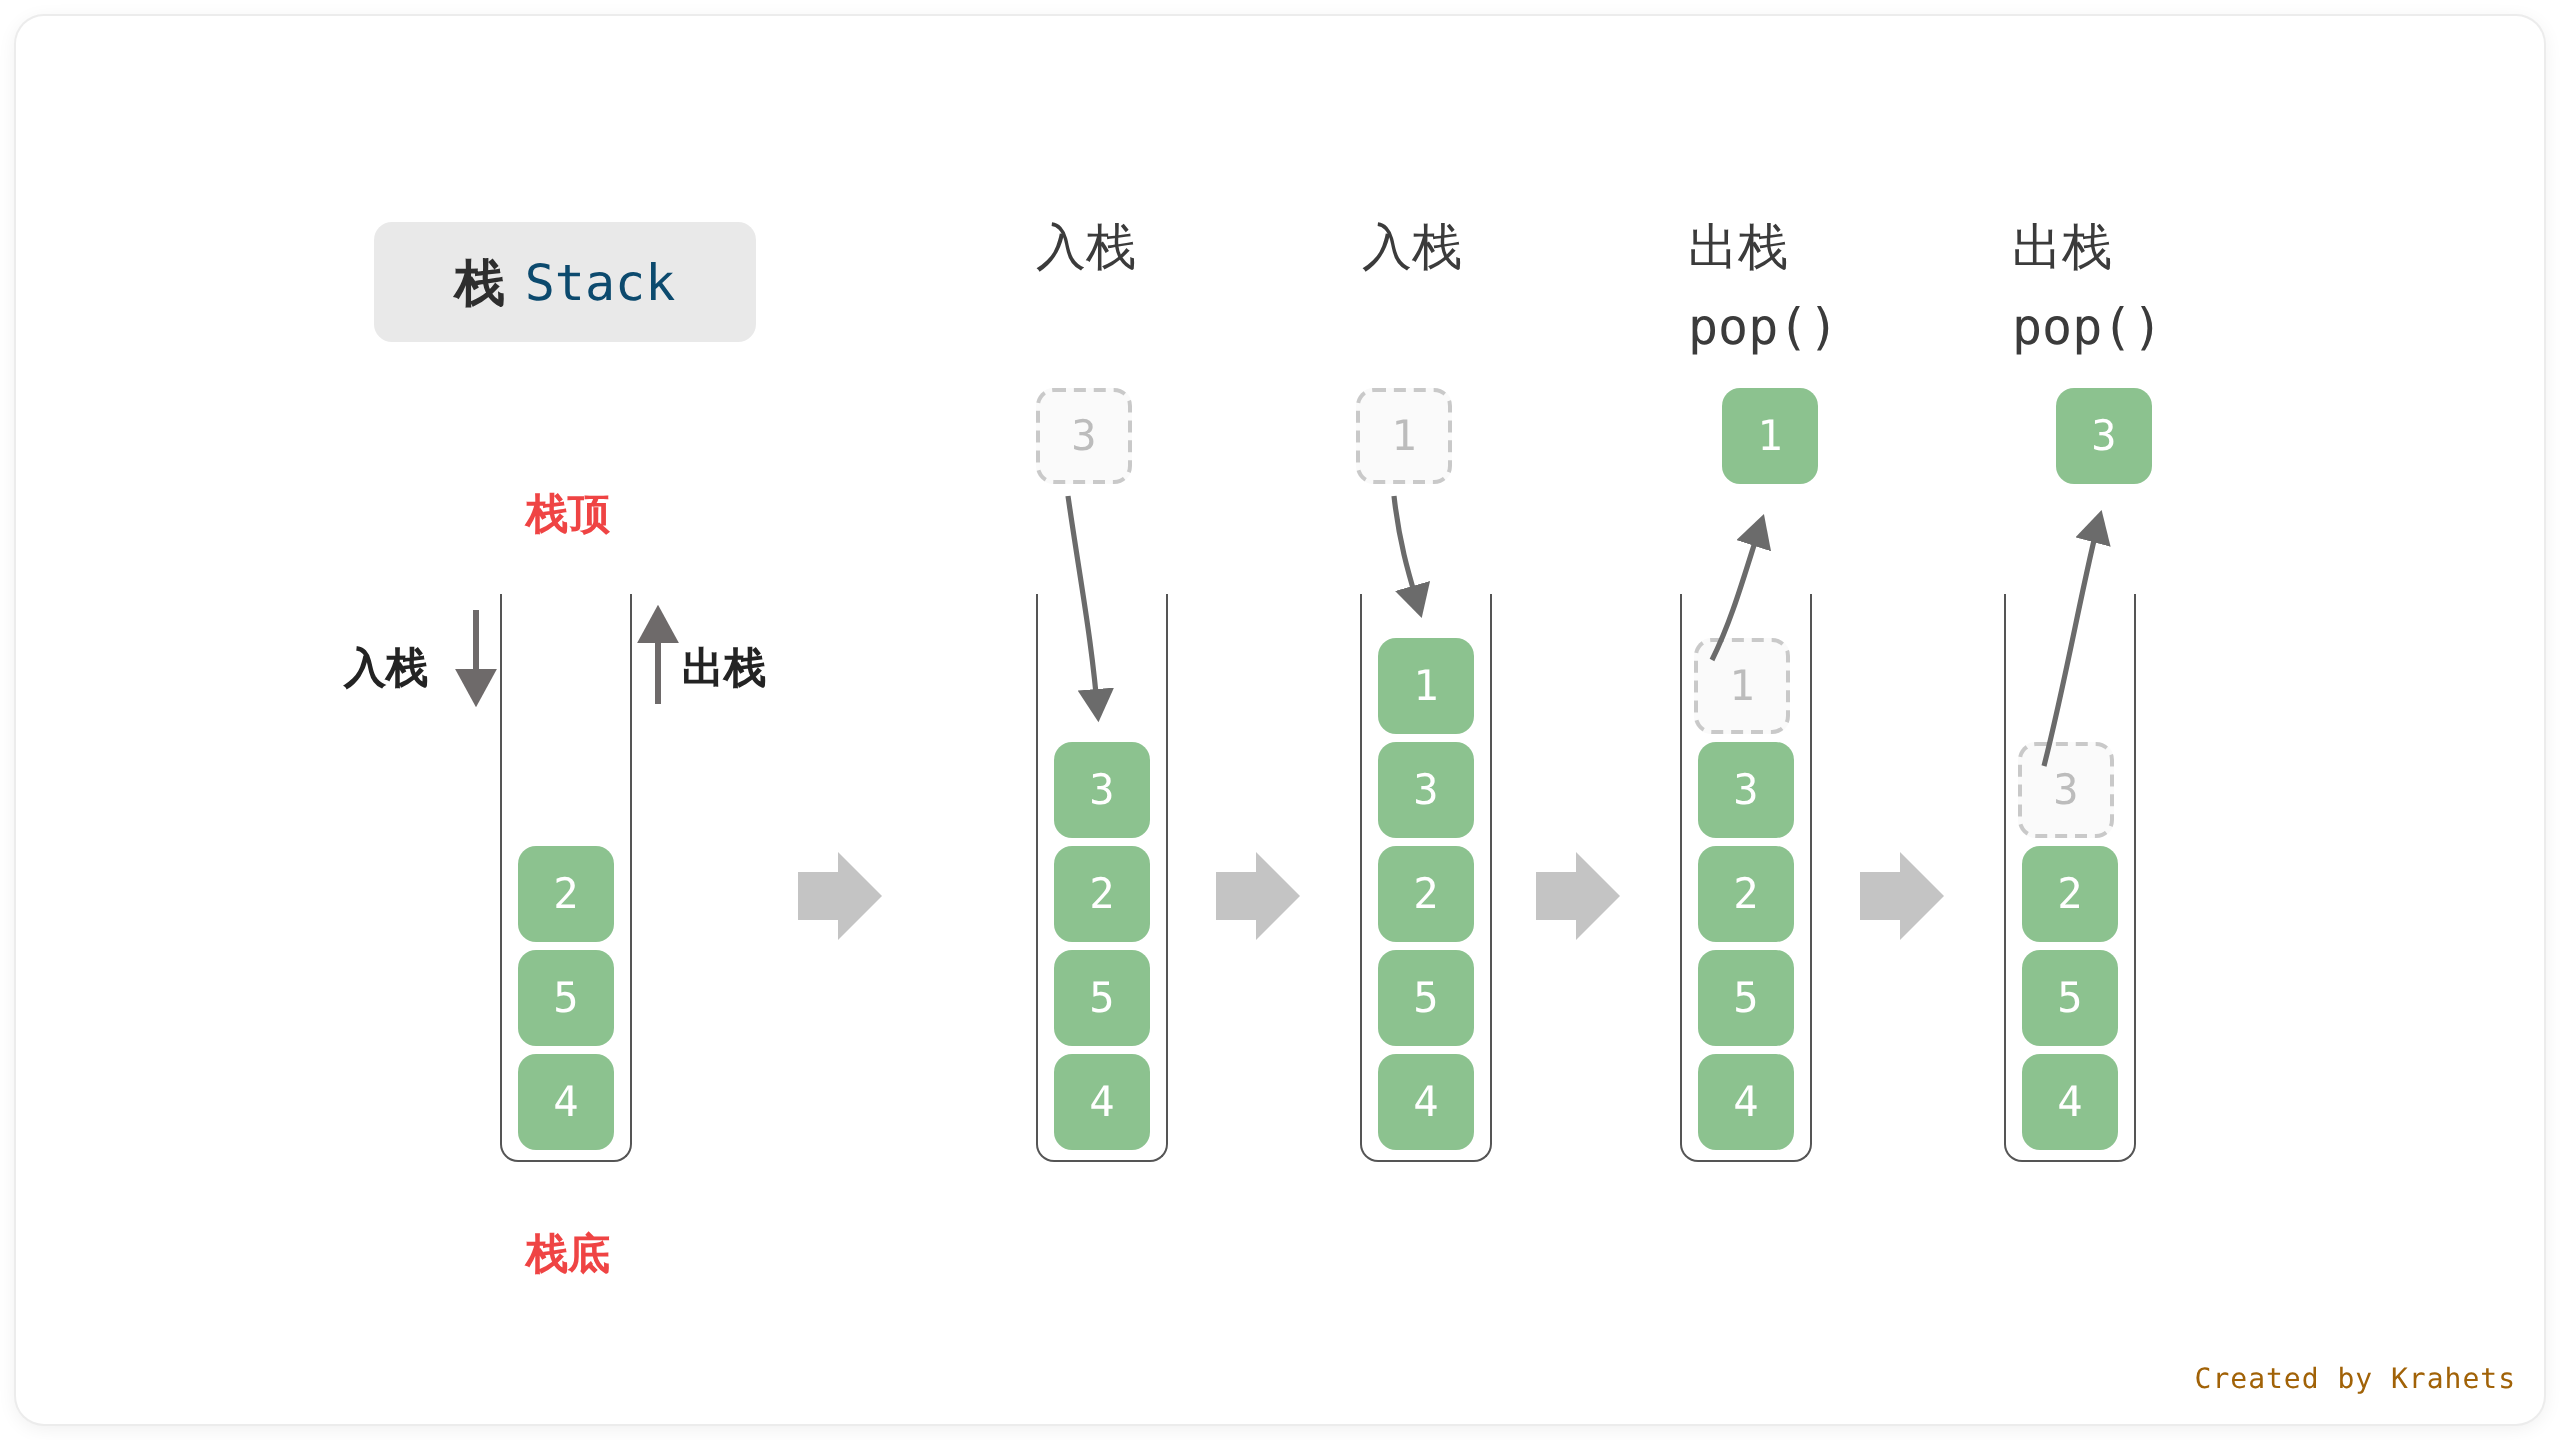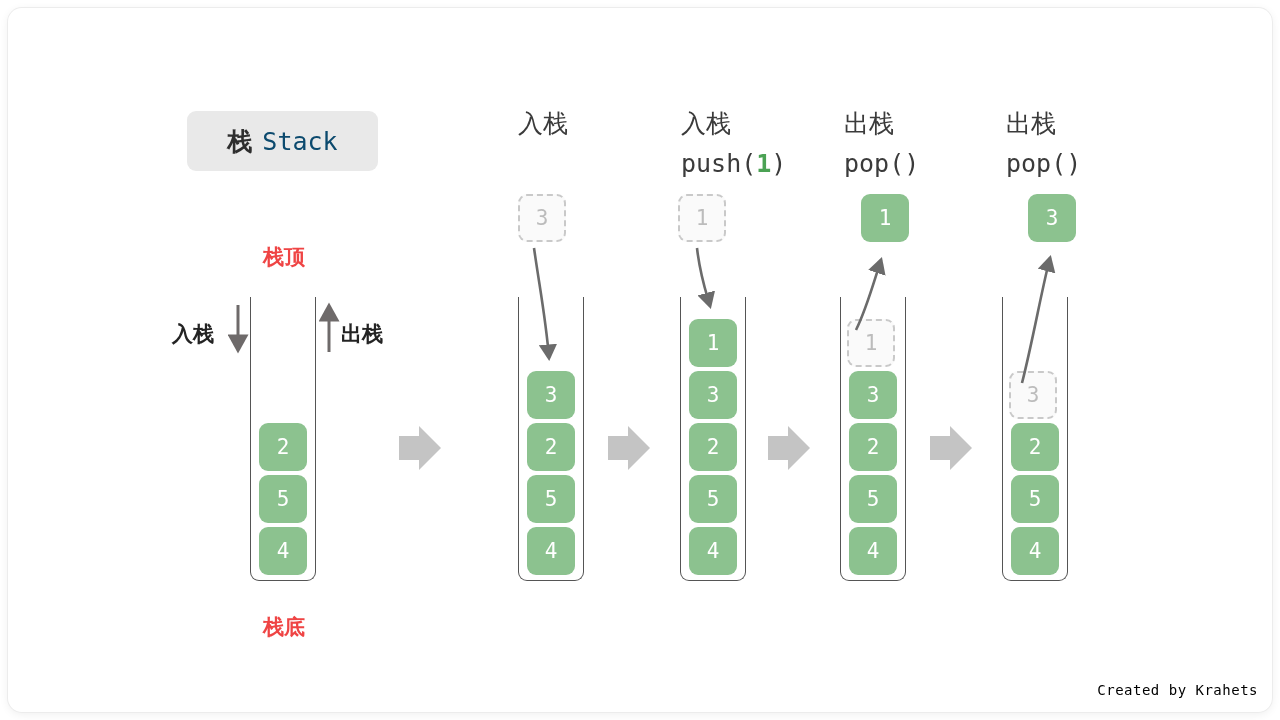--- a/index.html
+++ b/index.html
@@ -148,21 +148,21 @@
     text-align: center;
   }
 
   
   #credit {
     position: absolute;
     right: 22px;
     bottom: 22px;
     font-family: "DejaVu Sans Mono", monospace;
     font-size: 14px;
-    color: #000000;
+    color: #a16207;
     letter-spacing: 0.5px;
     margin-left: 46px;
   }
 </style>
 </head>
 <body>
 
 <div id="canvas">
   <div id="card"></div>
 
@@ -170,21 +170,20 @@
     <span class="t-cn">栈</span>
     <span class="t-en">Stack</span>
   </div>
 
   <div class="col-head" style="left:518px; top:104px;">
     <div class="line-cn">入栈</div>
   </div>
 
   <div class="col-head" style="left:681px; top:104px;">
     <div class="line-cn">入栈</div>
-    <div class="line-code"><span>push(</span><span class="arg">1</span><span>)</span></div>
   </div>
 
   <div class="col-head" style="left:844px; top:104px;">
     <div class="line-cn">出栈</div>
     <div class="line-code"><span>pop(</span><span class="arg"></span><span>)</span></div>
   </div>
 
   <div class="col-head" style="left:1006px; top:104px;">
     <div class="line-cn">出栈</div>
     <div class="line-code"><span>pop(</span><span class="arg"></span><span>)</span></div>

